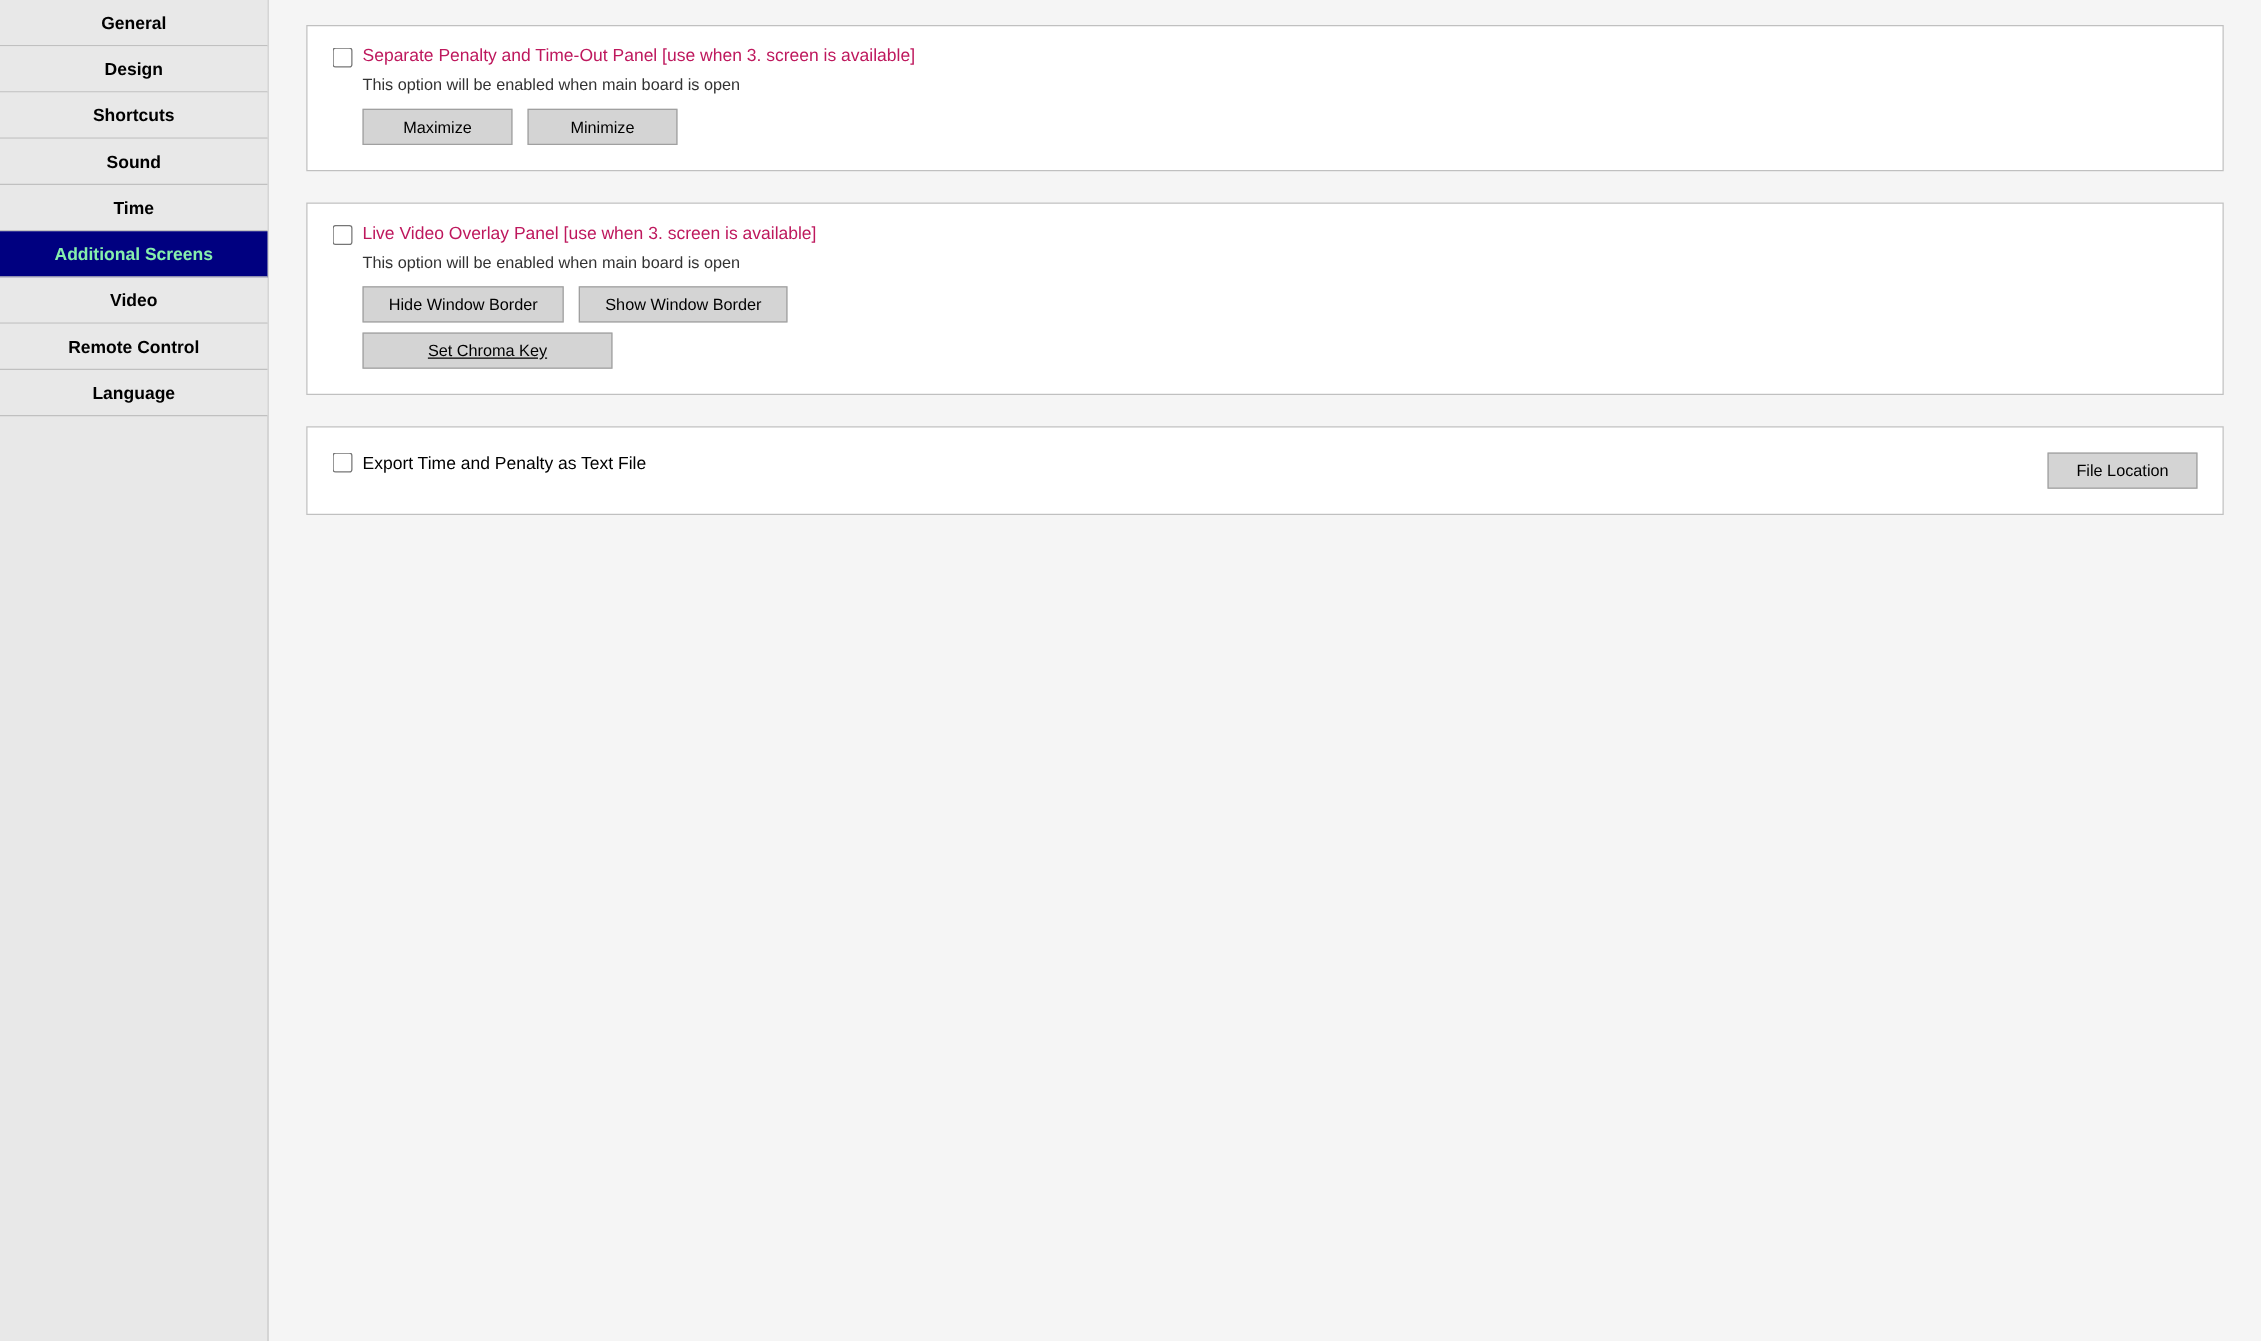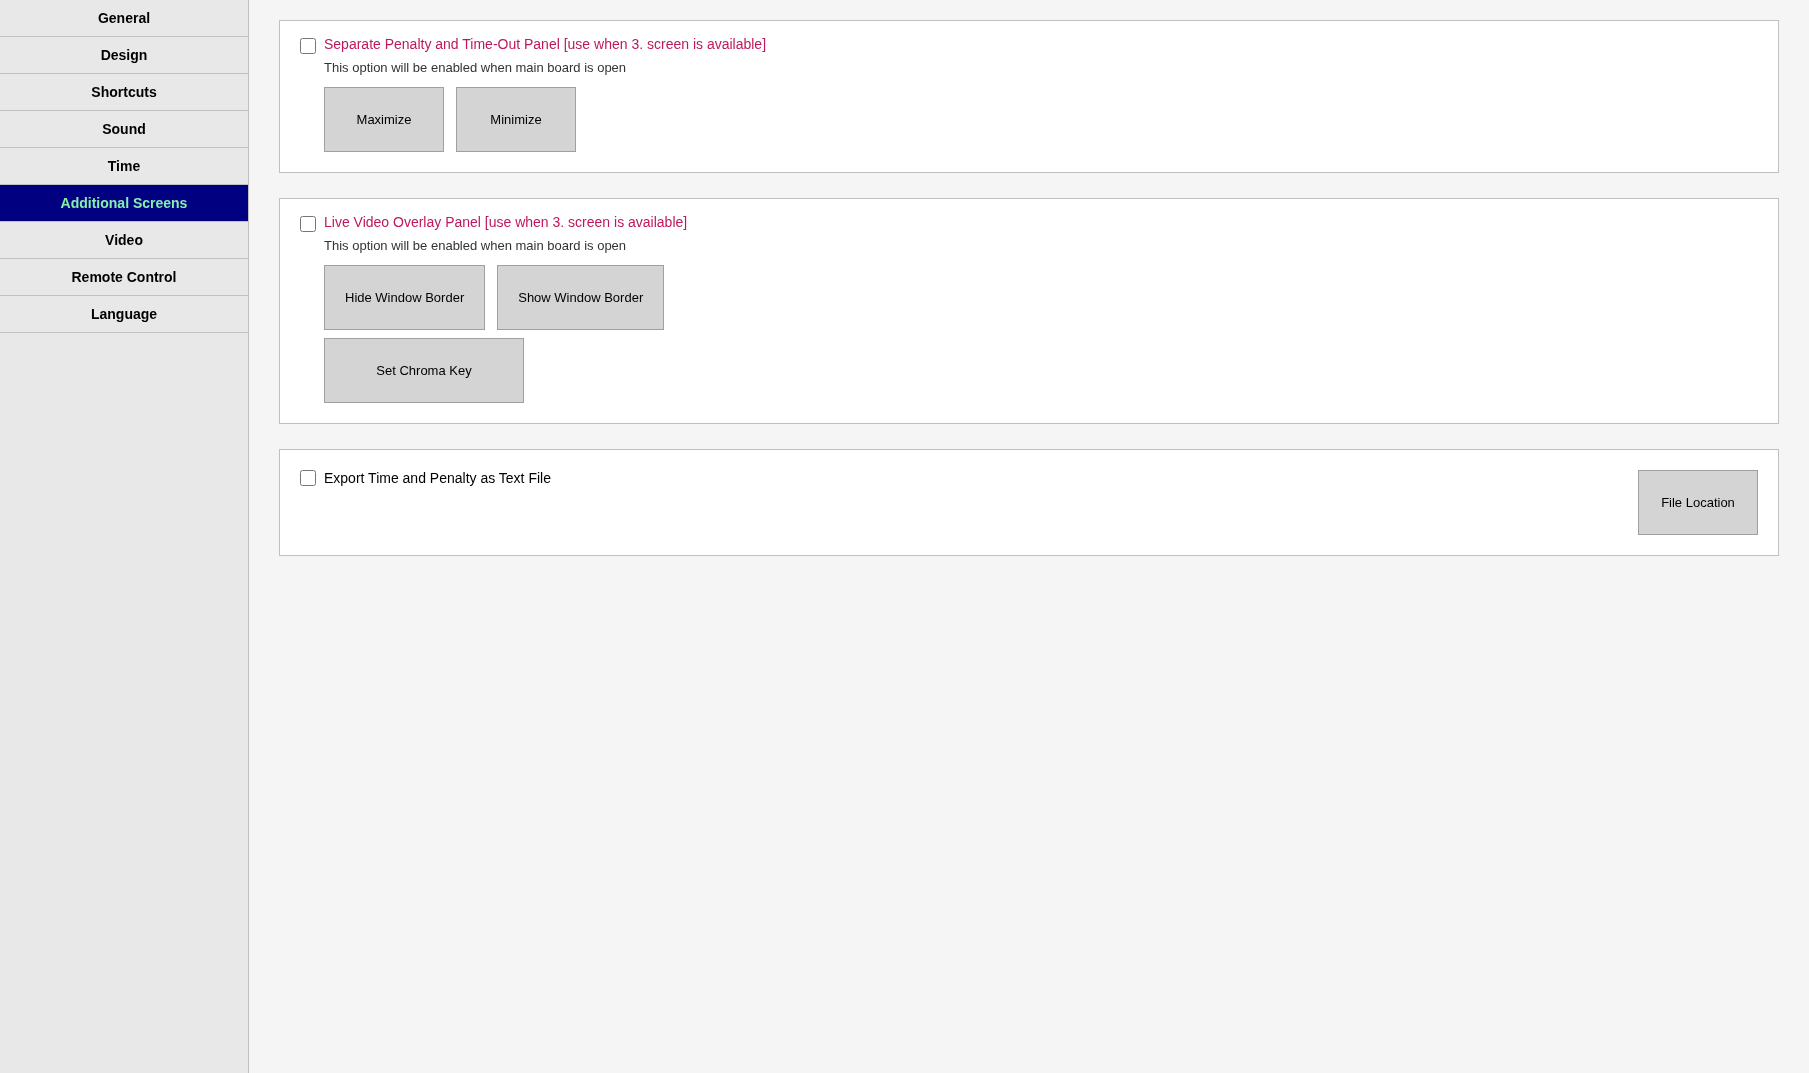--- a/index.html
+++ b/index.html
@@ -13,21 +13,21 @@
       font-size: 14px;
       background: #f0f0f0;
       width: 1809px;
       height: 1073px;
       display: flex;
       overflow: hidden;
     }
 
     
     .sidebar {
-      width: 249px;
+      width: 215px;
       background: #e8e8e8;
       border-right: 1px solid #c0c0c0;
       display: flex;
       flex-direction: column;
       flex-shrink: 0;
     }
 
     .sidebar-item {
       border-bottom: 1px solid #c0c0c0;
       padding: 10px 0;
@@ -92,30 +92,31 @@
       display: flex;
       gap: 12px;
       margin-left: 24px;
       margin-top: 8px;
       flex-wrap: wrap;
     }
 
     .btn {
       background: #d4d4d4;
       border: 1px solid #a0a0a0;
-      padding: 24px 20px;
+      padding: 6px 20px;
       font-size: 13px;
       cursor: pointer;
       min-width: 120px;
       text-align: center;
       color: #000;
     }
 
     .btn-wide {
       min-width: 200px;
+      text-decoration: underline;
     }
 
     
     .export-panel {
       background: #ffffff;
       border: 1px solid #c0c0c0;
       padding: 20px;
       display: flex;
       align-items: flex-start;
       gap: 20px;

